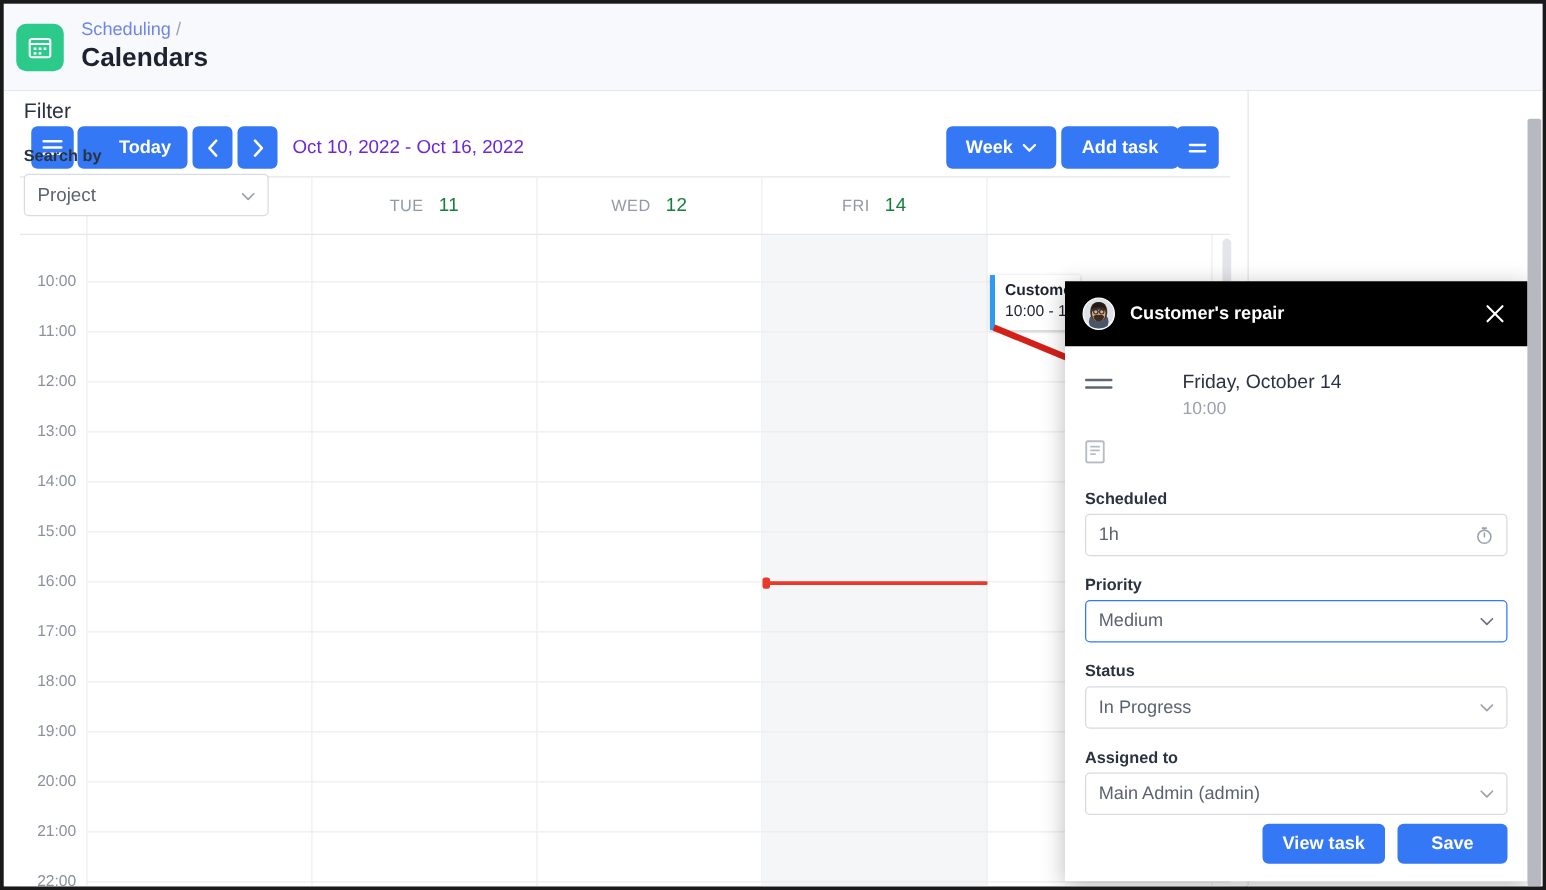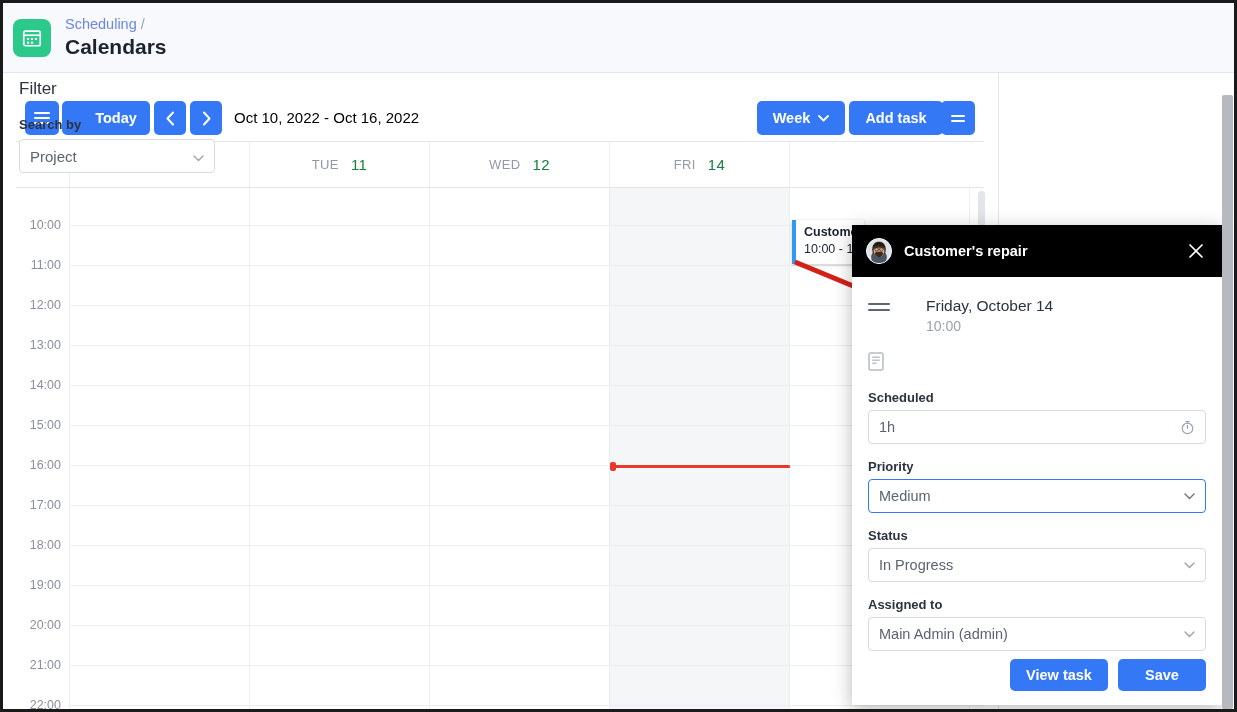--- a/index.html
+++ b/index.html
@@ -69,21 +69,21 @@
   .btn-eq { width: 34px; height: 34px; }
   .btn-backlog { width: 94px; height: 34px; }
   .btn-filter { width: 94px; height: 34px; background: #26559e; }
 
   #menu-btn   { position: absolute; left: 22px;  top: 98px; }
   #today-btn  { position: absolute; left: 59px;  top: 98px; padding-left: 20px; }
   #prev-btn   { position: absolute; left: 151px; top: 98px; }
   #next-btn   { position: absolute; left: 187px; top: 98px; }
   .range-label {
     position: absolute; left: 231px; top: 106px;
-    font-size: 15px; color: #000000; font-weight: normal;
+    font-size: 15px; color: #6d28d9; font-weight: normal;
   }
   #week-btn    { position: absolute; left: 754px; top: 98px; }
   #addtask-btn { position: absolute; left: 846px; top: 98px; }
   #eq-btn      { position: absolute; left: 938px; top: 98px; }
   #backlog-btn { position: absolute; left: 1008px; top: 98px; }
   #filter-btn  { position: absolute; left: 1106px; top: 98px; }
 
   .hamburger { width: 16px; display: flex; flex-direction: column; gap: 3px; }
   .hamburger i { display: block; height: 2px; background: #fff; border-radius: 1px; }
   .eq-lines { width: 14px; display: flex; flex-direction: column; gap: 3px; }
@@ -222,21 +222,21 @@
     margin-left: 12px;
     color: #ffffff; font-size: 14.5px; font-weight: bold;
   }
   .popup-close {
     margin-left: auto; color: #ffffff;
     width: 24px; height: 24px;
     display: flex; align-items: center; justify-content: center;
     cursor: pointer;
   }
   .popup-body { padding: 14px 16px 0 16px; position: relative; }
-  .row-when { display: flex; align-items: flex-start; margin-top: 6px; }
+  .row-when { display: flex; align-items: flex-start; margin-top: 6px; gap: 20px; }
   .icon-ham { width: 22px; margin-top: 6px; display: flex; flex-direction: column; gap: 4px; flex: 0 0 auto; }
   .icon-ham i { display: block; height: 2px; background: #5e6672; border-radius: 1px; }
   .when-text { margin-left: 36px; }
   .when-date { font-size: 15.5px; color: #2b3240; }
   .when-time { font-size: 14px; color: #9aa1ad; margin-top: 3px; }
   .row-doc { margin-top: 18px; }
 
   .field-label {
     font-size: 13px; font-weight: bold; color: #2b3240;
     margin-top: 15px; margin-bottom: 5px;

